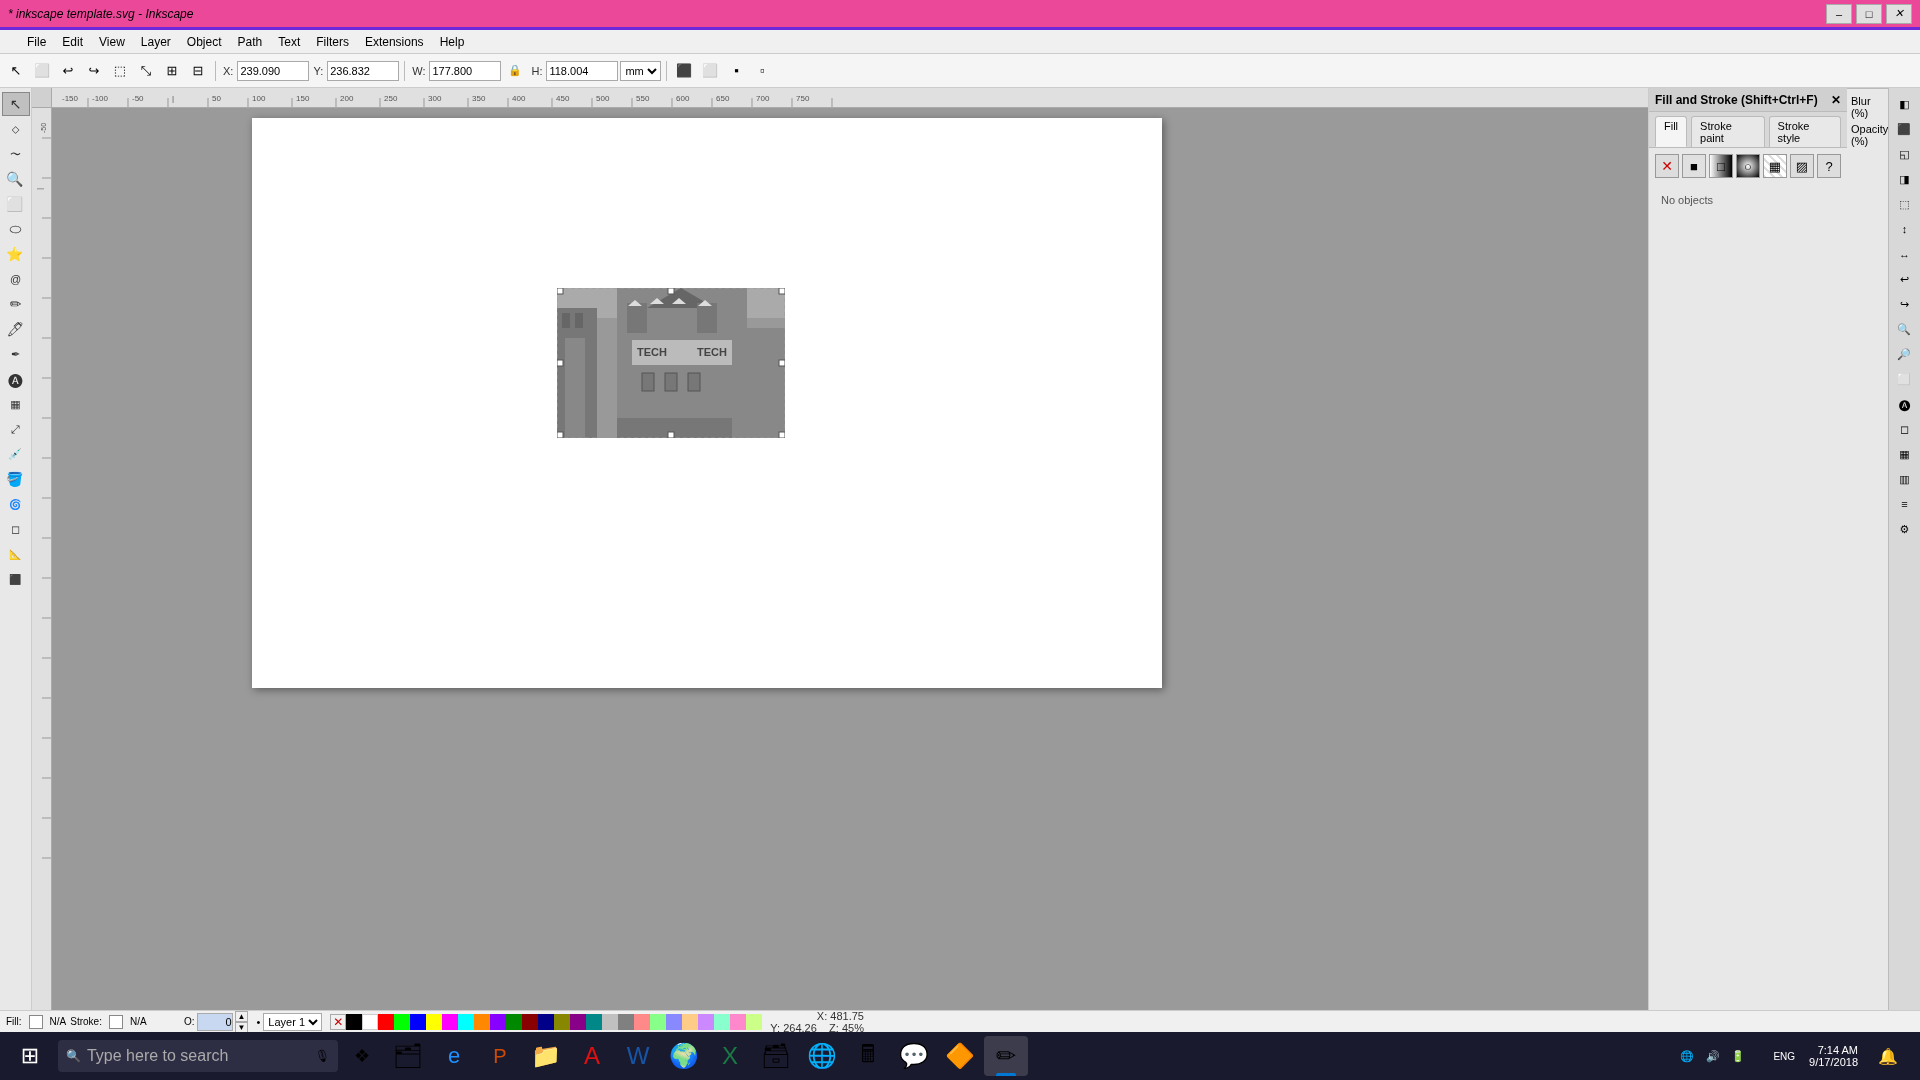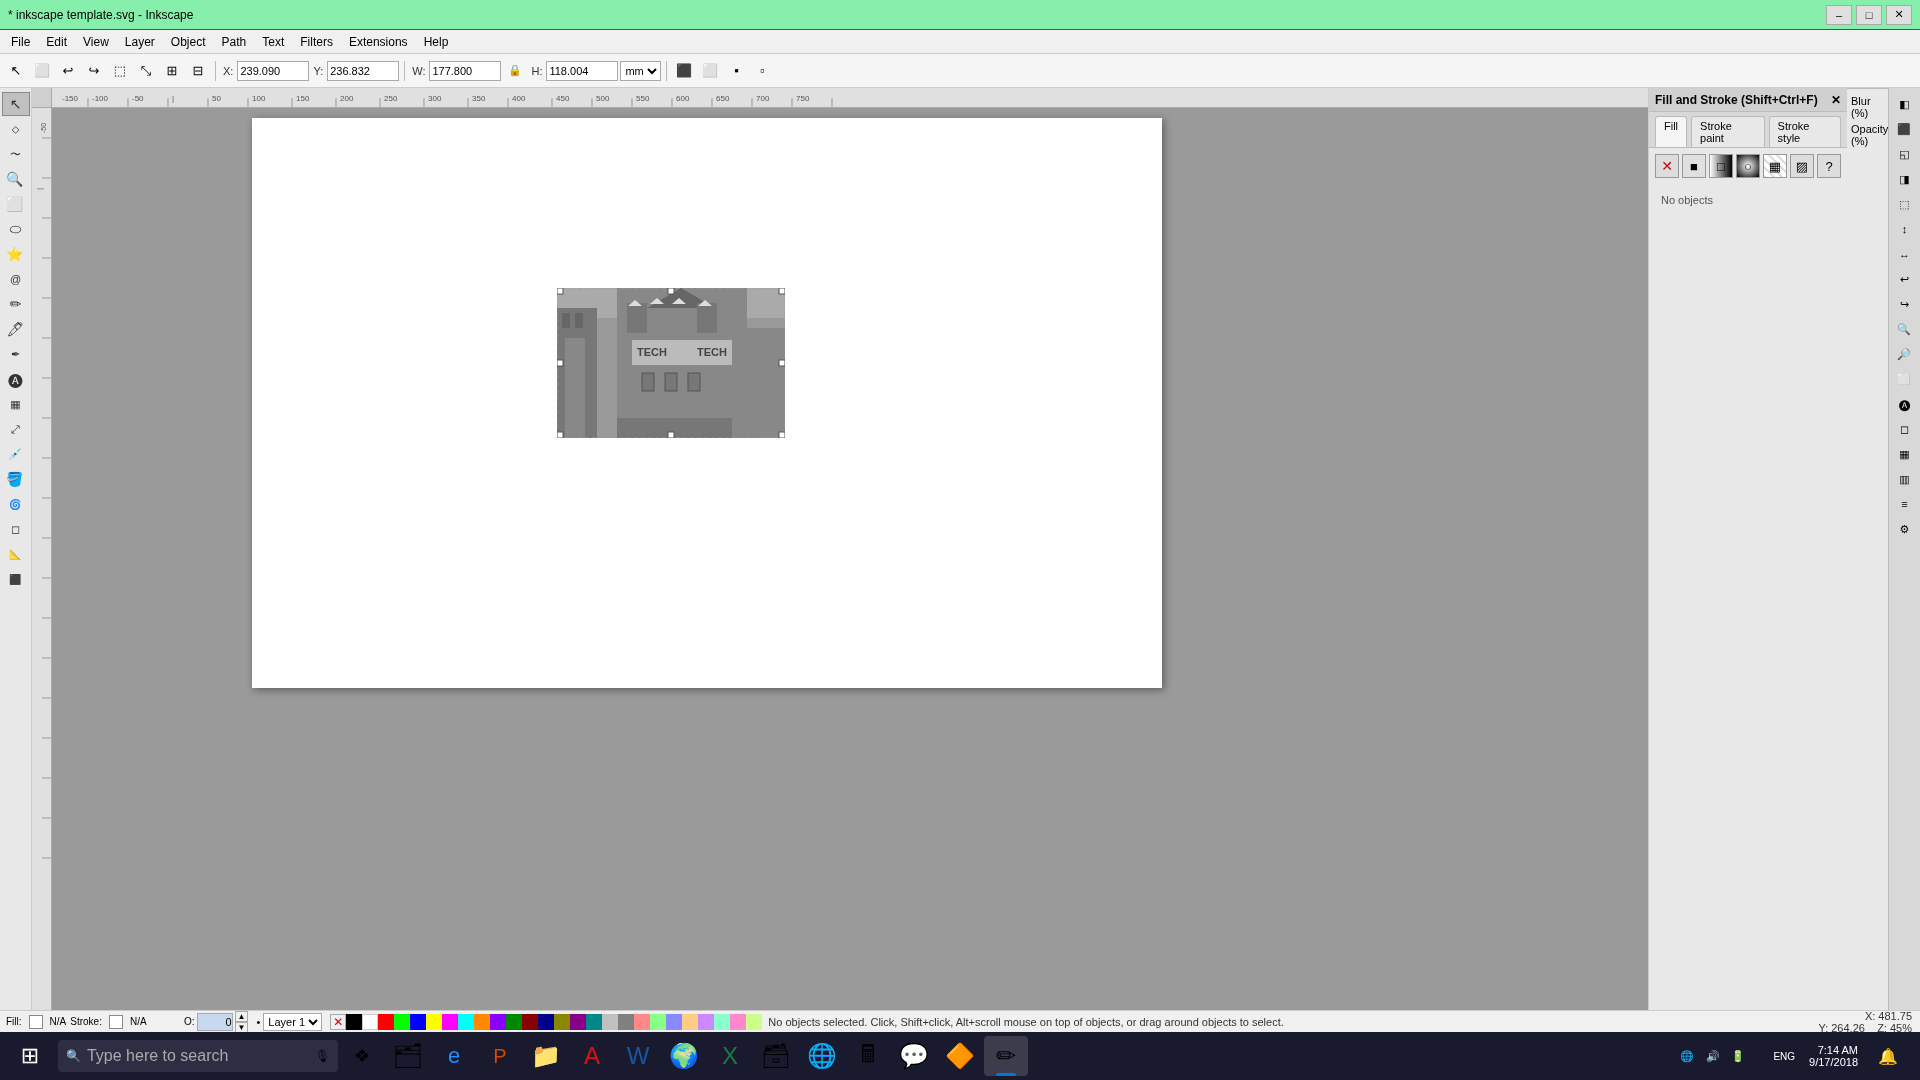--- a/index.html
+++ b/index.html
@@ -1,45 +1,46 @@
 <!DOCTYPE html>
 <html><head>
   <meta charset="utf-8">
   <style>
     * { margin: 0; padding: 0; box-sizing: border-box; }
     body { width: 1920px; height: 1080px; overflow: hidden; font-family: 'Segoe UI', Arial, sans-serif; font-size: 12px; background: #c8c8c8; display: flex; flex-direction: column; }
 
     
     #titlebar {
       height: 30px;
-      background: #86efac;
+      background: #ec4899;
       display: flex;
       align-items: center;
       justify-content: space-between;
-      border-bottom: 1px solid #6d28d9;
+      border-bottom: 3px solid #6d28d9;
       padding: 0 8px;
+      font-style: italic;
     }
     #titlebar .wincontrols { display: flex; gap: 4px; }
     #titlebar .winbtn {
       width: 26px; height: 20px;
       background: #e0e0e0;
       border: 1px solid #aaa;
       cursor: pointer;
       display: flex; align-items: center; justify-content: center;
       font-size: 11px;
     }
 
     
     #menubar {
       height: 24px;
       background: #f0f0f0;
       border-bottom: 1px solid #ccc;
       display: flex;
       align-items: center;
-      padding: 0 3px;
+      padding: 0 19px;
     }
     .menu-item {
       padding: 2px 8px;
       cursor: pointer;
       font-size: 12px;
       height: 100%;
       display: flex; align-items: center;
     }
 
     
@@ -768,21 +769,20 @@
       <div class="color-swatch" style="background:#8f8;"></div>
       <div class="color-swatch" style="background:#88f;"></div>
       <div class="color-swatch" style="background:#fc8;"></div>
       <div class="color-swatch" style="background:#c8f;"></div>
       <div class="color-swatch" style="background:#8fc;"></div>
       <div class="color-swatch" style="background:#f8c;"></div>
       <div class="color-swatch" style="background:#cf8;"></div>
     </div>
   </div>
 
-  <div id="status-message">No objects selected. Click, Shift+click, Alt+scroll mouse on top of objects, or drag around objects to select.</div>
 
   <div id="coords-display">
     <span>X: 481.75</span><br>
     <span>Y: 264.26</span>
     &nbsp;&nbsp;
     <span>Z: 45%</span>
   </div>
 </div>
 
 <div id="taskbar">

